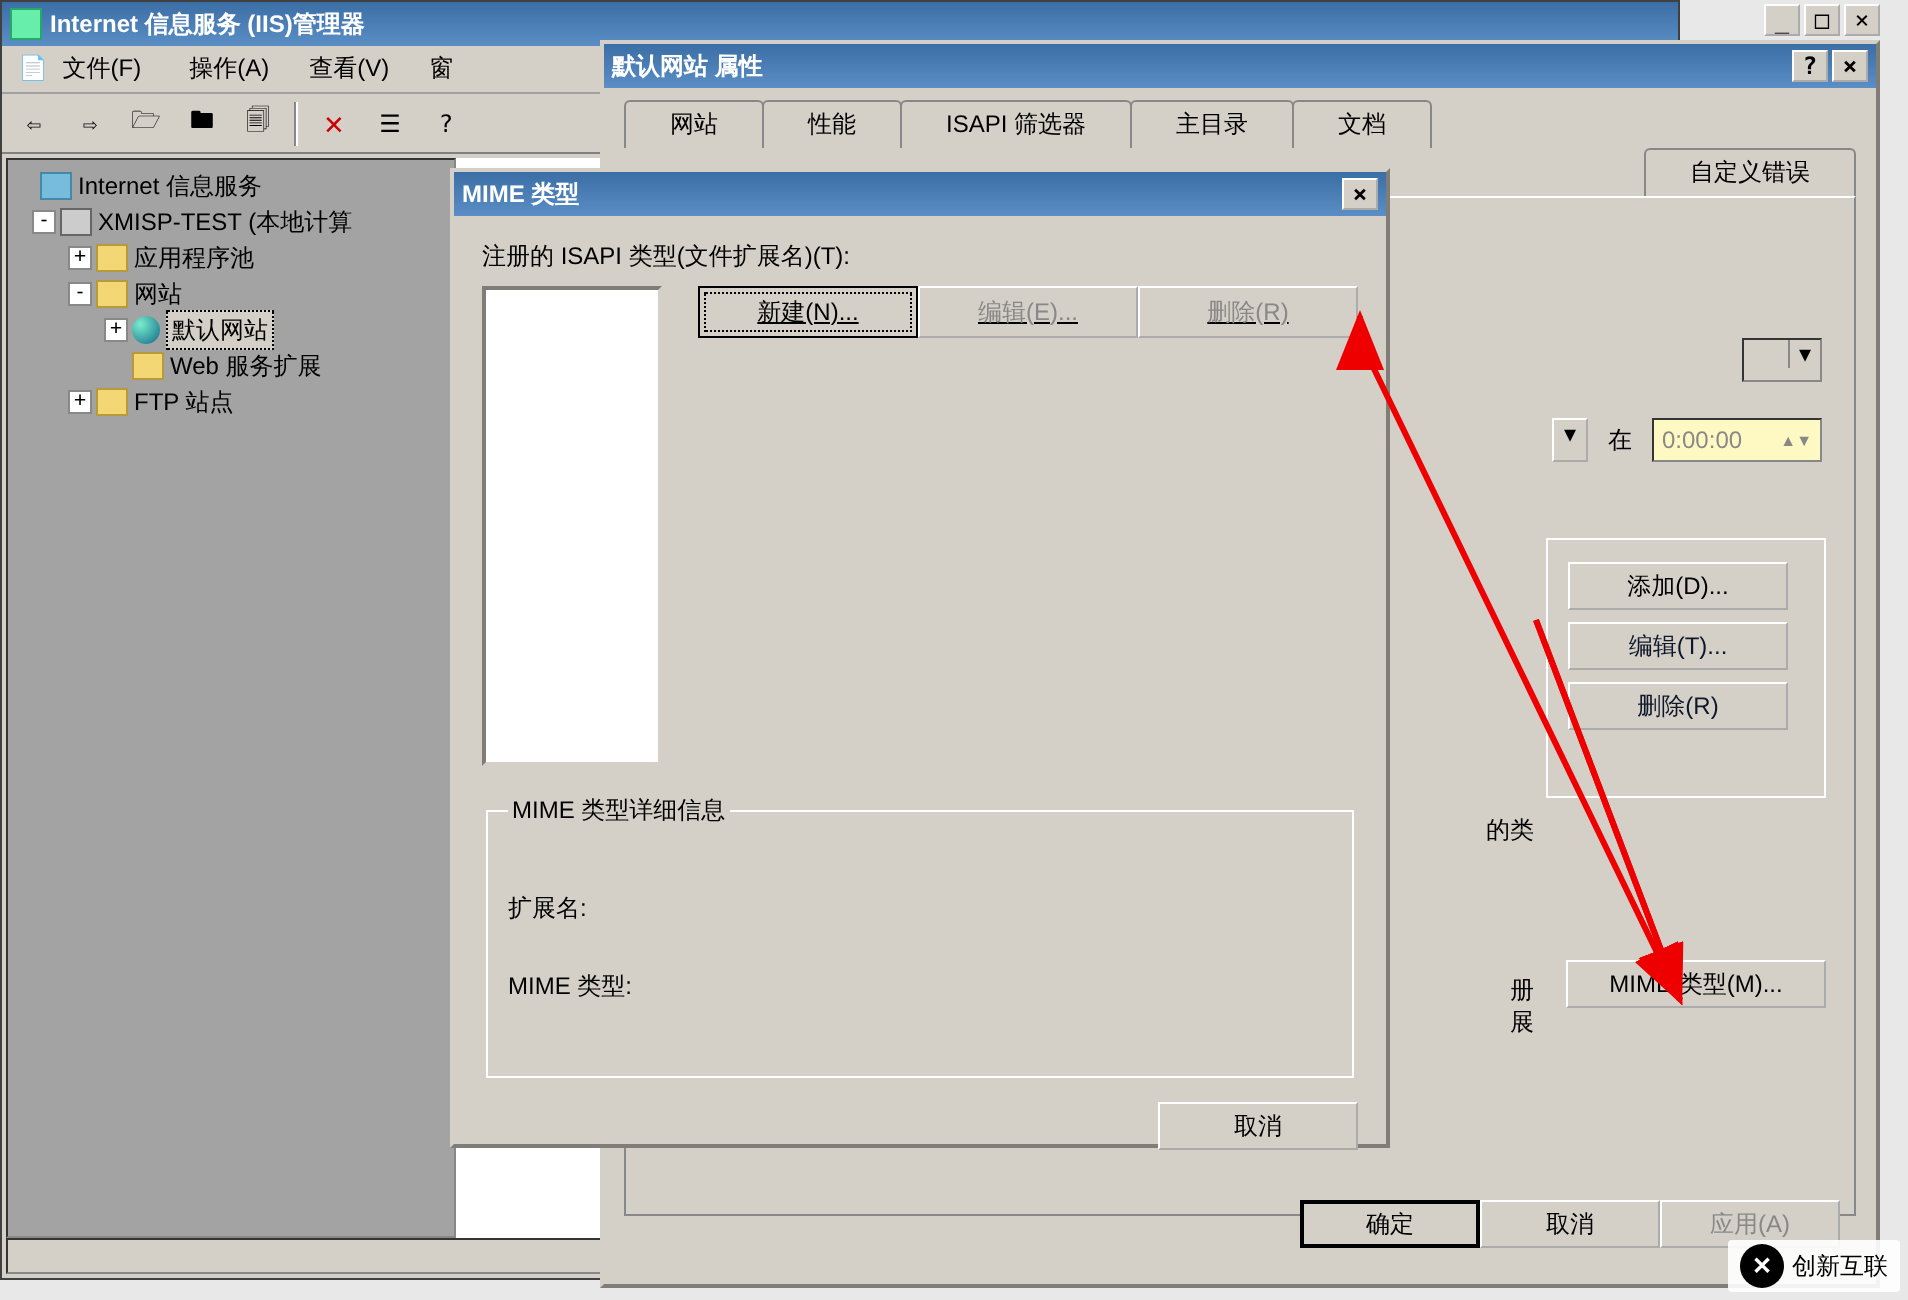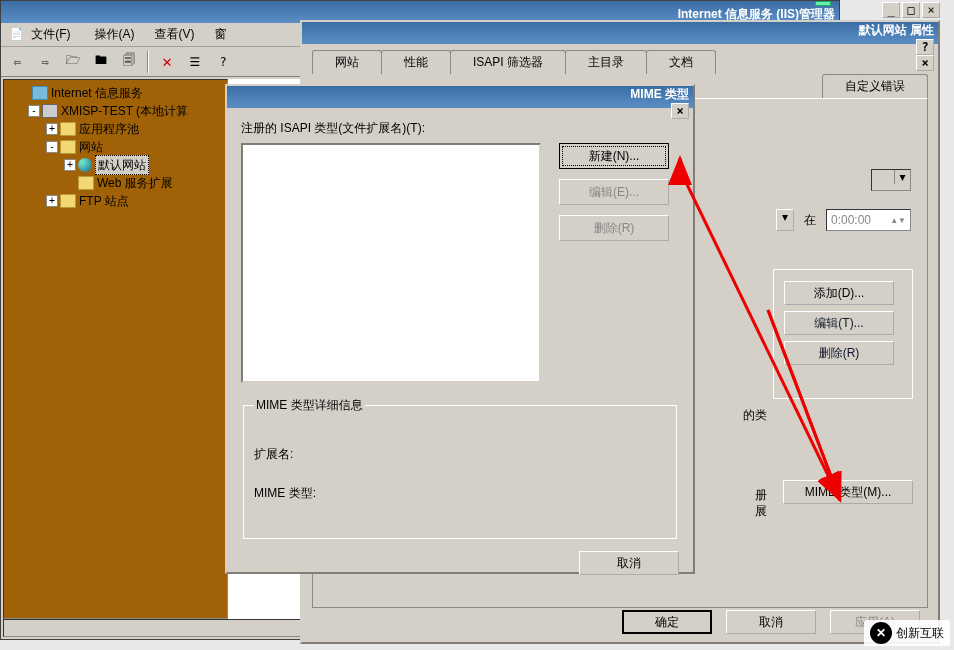--- a/index.html
+++ b/index.html
@@ -1,30 +1,30 @@
 <!DOCTYPE html>
 <html><head>
 <meta charset="utf-8">
 <style>
   * { box-sizing: border-box; font-family: "Microsoft YaHei", "SimSun", Tahoma, sans-serif; font-size: 12px; }
   body { margin:0; padding:0; width:954px; height:650px; background:#e8e8e8; overflow:hidden; position:relative; }
   
   
   .iis-window { position:absolute; left:0; top:0; width:840px; height:640px; border:1px solid #404040; background:#d4d0c8; }
-  .titlebar { height:22px; background:linear-gradient(#3a6ea5,#5a8ec5); color:#fff; display:flex; align-items:flex-end; padding:0 4px; font-weight:bold;flex-direction:column; }
+  .titlebar { height:22px; background:linear-gradient(#3a6ea5,#5a8ec5); color:#fff; display:flex; align-items:center; padding:0 4px; font-weight:bold; }
   .titlebar .icon { width:16px;height:16px; background:#6ea; border:1px solid #2a6; margin-right:4px; display:inline-block;}
   .menubar { height:24px; background:#d4d0c8; display:flex; align-items:center; padding:0 4px; gap:12px; border-bottom:1px solid #a0a0a0;}
   .menubar span{ padding:2px 4px; }
   .toolbar { height:30px; background:#d4d0c8; display:flex; align-items:center; padding:2px 4px; gap:4px; border-bottom:1px solid #808080;}
   .tbtn { width:24px;height:24px; border:1px solid #d4d0c8; background:#d4d0c8; display:flex;align-items:center;justify-content:center; font-family:monospace;}
   .tsep{width:2px;height:22px;border-left:1px solid #888;border-right:1px solid #fff;margin:0 2px;}
   .red-x{color:#c00;font-weight:bold;font-size:16px;}
   
   .clientarea{ position:absolute; left:2px; top:78px; right:2px; bottom:20px; background:#fff; display:flex;}
-  .treepanel{ width:225px; border:1px inset #888; background:#a16207; overflow:auto; padding:4px 14px;}
+  .treepanel{ width:225px; border:1px inset #888; background:#a3a3a3; overflow:auto; padding:4px 2px;}
   .treenode{ display:flex;align-items:center; white-space:nowrap; height:18px; line-height:18px;}
   .treenode .exp{width:12px;display:inline-flex;justify-content:center;align-items:center;border:1px solid #888;background:#fff;height:12px;font-size:10px;line-height:10px;margin-right:2px;font-family:monospace;}
   .treenode .noexp{width:14px;display:inline-block;}
   .folder-ico{width:16px;height:14px;background:#f3d774;border:1px solid #b89a3a;margin-right:3px;display:inline-block;}
   .globe-ico{width:14px;height:14px;border-radius:50%;background:radial-gradient(circle at 30% 30%, #7ec,#168);margin-right:3px;display:inline-block;}
   .svc-ico{width:16px;height:14px;background:#7bd;border:1px solid #48a;margin-right:3px;display:inline-block;}
   .comp-ico{width:16px;height:14px;background:#ccc;border:1px solid #666;margin-right:3px;display:inline-block;}
   .sel{background:#d4d0c8;border:1px dotted #000;padding:0 2px;}
   .statusbar{position:absolute;left:2px;right:2px;bottom:2px;height:18px;border:1px inset #888;background:#d4d0c8;}
   
@@ -32,32 +32,32 @@
   .props-window{ position:absolute; left:300px; top:20px; width:640px; height:624px; border:2px outset #d4d0c8; background:#d4d0c8;}
   .props-window .titlebar{background:linear-gradient(#3a6ea5,#5a8ec5);}
   .helpbtn,.closebtn{width:18px;height:16px;background:#d4d0c8;border:1px outset #fff;display:flex;align-items:center;justify-content:center;margin-left:2px;font-family:monospace;font-weight:bold;color:#000;}
   .tabstrip{display:flex;padding:6px 10px 0 10px;position:relative;}
   .tab{border:1px solid #888;border-bottom:none;background:#d4d0c8;padding:3px 22px;margin-right:0px;border-radius:3px 3px 0 0;cursor:default;}
   .tab + .tab { margin-left:-1px; }
   .tabstrip2{display:flex;padding:0 10px 0 10px; justify-content:flex-end;}
   .tabbody{margin:0 10px 8px 10px; border:1px solid #888; border-top:1px solid #fff; height:510px; background:#d4d0c8;padding:12px;position:relative;}
   .rbtn{width:110px;height:24px;text-align:right;border:1px outset #fff;background:#d4d0c8;display:inline-flex;align-items:center;justify-content:center;margin:3px 0;}
   .rbtn.disabled{color:#0f172a;}
-  .props-buttons{position:absolute;bottom:8px;right:18px;display:flex;gap:14px;}
+  .props-buttons{position:absolute;bottom:18px;right:18px;display:flex;gap:0;}
   .dlgbtn{width:90px;height:24px;border:1px outset #fff;background:#d4d0c8;display:flex;align-items:center;justify-content:center;}
   .dlgbtn.disabled{color:#888;}
   .dlgbtn.default{border:2px solid #000;}
-  .timebox{width:85px;height:22px;background:#ffffff;border:1px inset #888;display:inline-flex;align-items:center;padding:0 4px;color:#888;}
+  .timebox{width:85px;height:22px;background:#fef9c3;border:1px inset #888;display:inline-flex;align-items:center;padding:0 4px;color:#888;}
 
   
   .mime-window{ position:absolute; left:225px; top:84px; width:470px; height:490px; border:2px outset #d4d0c8; background:#d4d0c8;}
   .mime-window .titlebar{background:linear-gradient(#3a6ea5,#5a8ec5);}
   .mime-body{padding:12px 14px;}
   .listbox{width:300px;height:240px;background:#fff;border:2px inset #d4d0c8;}
-  .sidebtns{display:flex;flex-direction:column;align-items:flex-start;}
+  .sidebtns{display:flex;flex-direction:row;align-items:flex-start;text-decoration:underline;}
   .sidebtn{width:110px;height:26px;border:1px outset #fff;background:#d4d0c8;display:flex;align-items:center;justify-content:center;margin-bottom:10px;}
   .sidebtn.default-focus{border:1px solid #000; outline:1px dotted #000; outline-offset:-4px;}
   .sidebtn.disabled{color:#888;}
   .details{border:1px groove #fff;padding:10px 10px 14px 10px;margin-top:14px;}
   .details-row{margin:22px 0;}
   .mime-buttons{display:flex;justify-content:flex-end;gap:16px;margin-top:12px;}
 
   
   .arrow-svg{position:absolute;left:0;top:0;width:954px;height:650px;pointer-events:none;}
 

